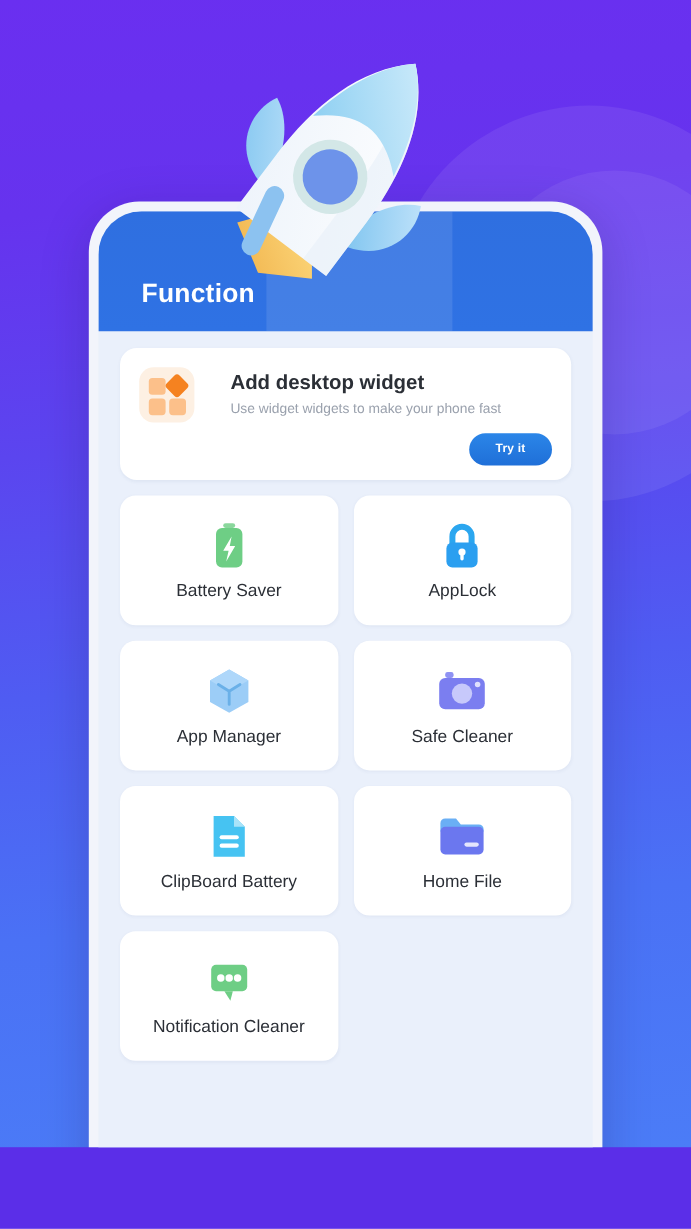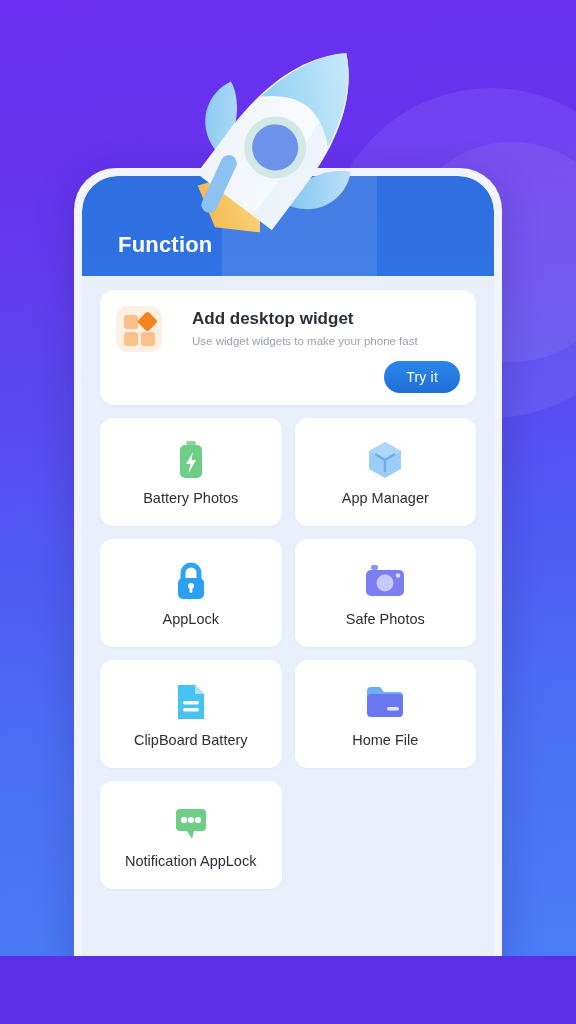--- a/index.html
+++ b/index.html
@@ -46,21 +46,21 @@
   .w-sq.a{left:8px;top:9px;}
   .w-sq.c{left:8px;top:26px;}
   .w-sq.d{left:25px;top:26px;}
   .w-dia{position:absolute;left:24px;top:8px;width:15px;height:15px;border-radius:3px;
     background:#f58220;transform:rotate(45deg);}
   .w-txt{flex:1;min-width:0;}
   .w-title{font-size:17px;font-weight:700;color:#2b2f36;line-height:1.2;}
   .w-sub{font-size:11.5px;color:#9aa1ad;margin-top:5px;line-height:1.3;}
   .w-btnrow{display:flex;justify-content:flex-end;margin-top:9px;}
   .try-btn{background:linear-gradient(180deg,#2b86e8 0%,#1f6fd8 100%);color:#fff;
-    border:none;border-radius:16px;padding:8px 22px;font-size:14px;font-weight:400;
+    border:none;border-radius:16px;padding:8px 22px;font-size:10px;font-weight:700;
     font-family:inherit;cursor:pointer;letter-spacing:.2px;}
 
   .grid{display:grid;grid-template-columns:1fr 1fr;gap:13px;margin-top:13px;}
   .tile{background:#fff;border-radius:13px;height:108px;
     display:flex;flex-direction:column;align-items:center;justify-content:center;
     box-shadow:0 1px 3px rgba(40,60,120,0.05);cursor:pointer;}
   .tile-ico{height:44px;display:flex;align-items:center;justify-content:center;}
   .tile-lbl{font-size:14.5px;color:#2b2f36;margin-top:8px;font-weight:400;}
 
   
@@ -148,56 +148,56 @@
         <div class="grid">
 
           <div class="tile">
             <div class="tile-ico">
               <svg width="32" height="40" viewBox="0 0 32 40">
                 <rect x="11" y="1" width="10" height="4" rx="2" fill="#8ad79c"></rect>
                 <rect x="5" y="5" width="22" height="33" rx="5" fill="#6ece85"></rect>
                 <path d="M18 12 L11 24 L15.5 24 L13.5 33 L21 20 L16.5 20 Z" fill="#fff"></path>
               </svg>
             </div>
-            <div class="tile-lbl">Battery Photos</div>
-          </div>
-
-          <div class="tile">
-            <div class="tile-ico">
-              <svg width="38" height="40" viewBox="0 0 38 40">
-                <path d="M19 2 L35 11 L35 29 L19 38 L3 29 L3 11 Z" fill="#9ccdf7"></path>
-                <path d="M19 2 L35 11 L19 20 L3 11 Z" fill="#aed7fa"></path>
-                <path d="M19 20 L19 31 M19 20 L10 14.5 M19 20 L28 14.5" stroke="#6ab0e8" stroke-width="2.4" fill="none" stroke-linecap="round"></path>
-              </svg>
-            </div>
-            <div class="tile-lbl">App Manager</div>
+            <div class="tile-lbl">Battery Saver</div>
           </div>
 
           <div class="tile">
             <div class="tile-ico">
               <svg width="34" height="40" viewBox="0 0 34 40">
                 <path d="M9 18 L9 12 A8 8 0 0 1 25 12 L25 18" stroke="#2ba6ef" stroke-width="5" fill="none" stroke-linecap="round"></path>
                 <rect x="4" y="17" width="26" height="21" rx="5" fill="#2b9ff0"></rect>
                 <circle cx="17" cy="25" r="3" fill="#fff"></circle>
                 <rect x="15.6" y="25" width="2.8" height="7" rx="1.4" fill="#fff"></rect>
               </svg>
             </div>
             <div class="tile-lbl">AppLock</div>
           </div>
 
           <div class="tile">
             <div class="tile-ico">
+              <svg width="38" height="40" viewBox="0 0 38 40">
+                <path d="M19 2 L35 11 L35 29 L19 38 L3 29 L3 11 Z" fill="#9ccdf7"></path>
+                <path d="M19 2 L35 11 L19 20 L3 11 Z" fill="#aed7fa"></path>
+                <path d="M19 20 L19 31 M19 20 L10 14.5 M19 20 L28 14.5" stroke="#6ab0e8" stroke-width="2.4" fill="none" stroke-linecap="round"></path>
+              </svg>
+            </div>
+            <div class="tile-lbl">App Manager</div>
+          </div>
+
+          <div class="tile">
+            <div class="tile-ico">
               <svg width="42" height="36" viewBox="0 0 42 36">
                 <rect x="7" y="2" width="7" height="5" rx="2" fill="#8f92f3"></rect>
                 <rect x="2" y="7" width="38" height="26" rx="5" fill="#7b7ef0"></rect>
                 <circle cx="21" cy="20" r="8.5" fill="#c7c9fb"></circle>
                 <circle cx="34" cy="12.5" r="2.3" fill="#dfe0fd"></circle>
               </svg>
             </div>
-            <div class="tile-lbl">Safe Photos</div>
+            <div class="tile-lbl">Safe Cleaner</div>
           </div>
 
           <div class="tile">
             <div class="tile-ico">
               <svg width="32" height="40" viewBox="0 0 32 40">
                 <path d="M3 3 L20 3 L29 12 L29 37 L3 37 Z" fill="#46c3f2"></path>
                 <path d="M20 3 L29 12 L20 12 Z" fill="#a8e3f9"></path>
                 <rect x="8" y="19" width="16" height="3.4" rx="1.7" fill="#fff"></rect>
                 <rect x="8" y="26" width="16" height="3.4" rx="1.7" fill="#fff"></rect>
               </svg>
@@ -219,21 +219,21 @@
           <div class="tile">
             <div class="tile-ico">
               <svg width="36" height="36" viewBox="0 0 36 36">
                 <rect x="3" y="4" width="30" height="22" rx="4" fill="#6ece85"></rect>
                 <path d="M14 26 L19 34 L21 26 Z" fill="#6ece85"></path>
                 <circle cx="11" cy="15" r="3.1" fill="#fff"></circle>
                 <circle cx="18" cy="15" r="3.1" fill="#fff"></circle>
                 <circle cx="25" cy="15" r="3.1" fill="#fff"></circle>
               </svg>
             </div>
-            <div class="tile-lbl">Notification AppLock</div>
+            <div class="tile-lbl">Notification Cleaner</div>
           </div>
 
 
         </div>
       </div>
 
       <div class="navbar">
 
         <div class="nav-item">
           <svg width="30" height="28" viewBox="0 0 30 28">

